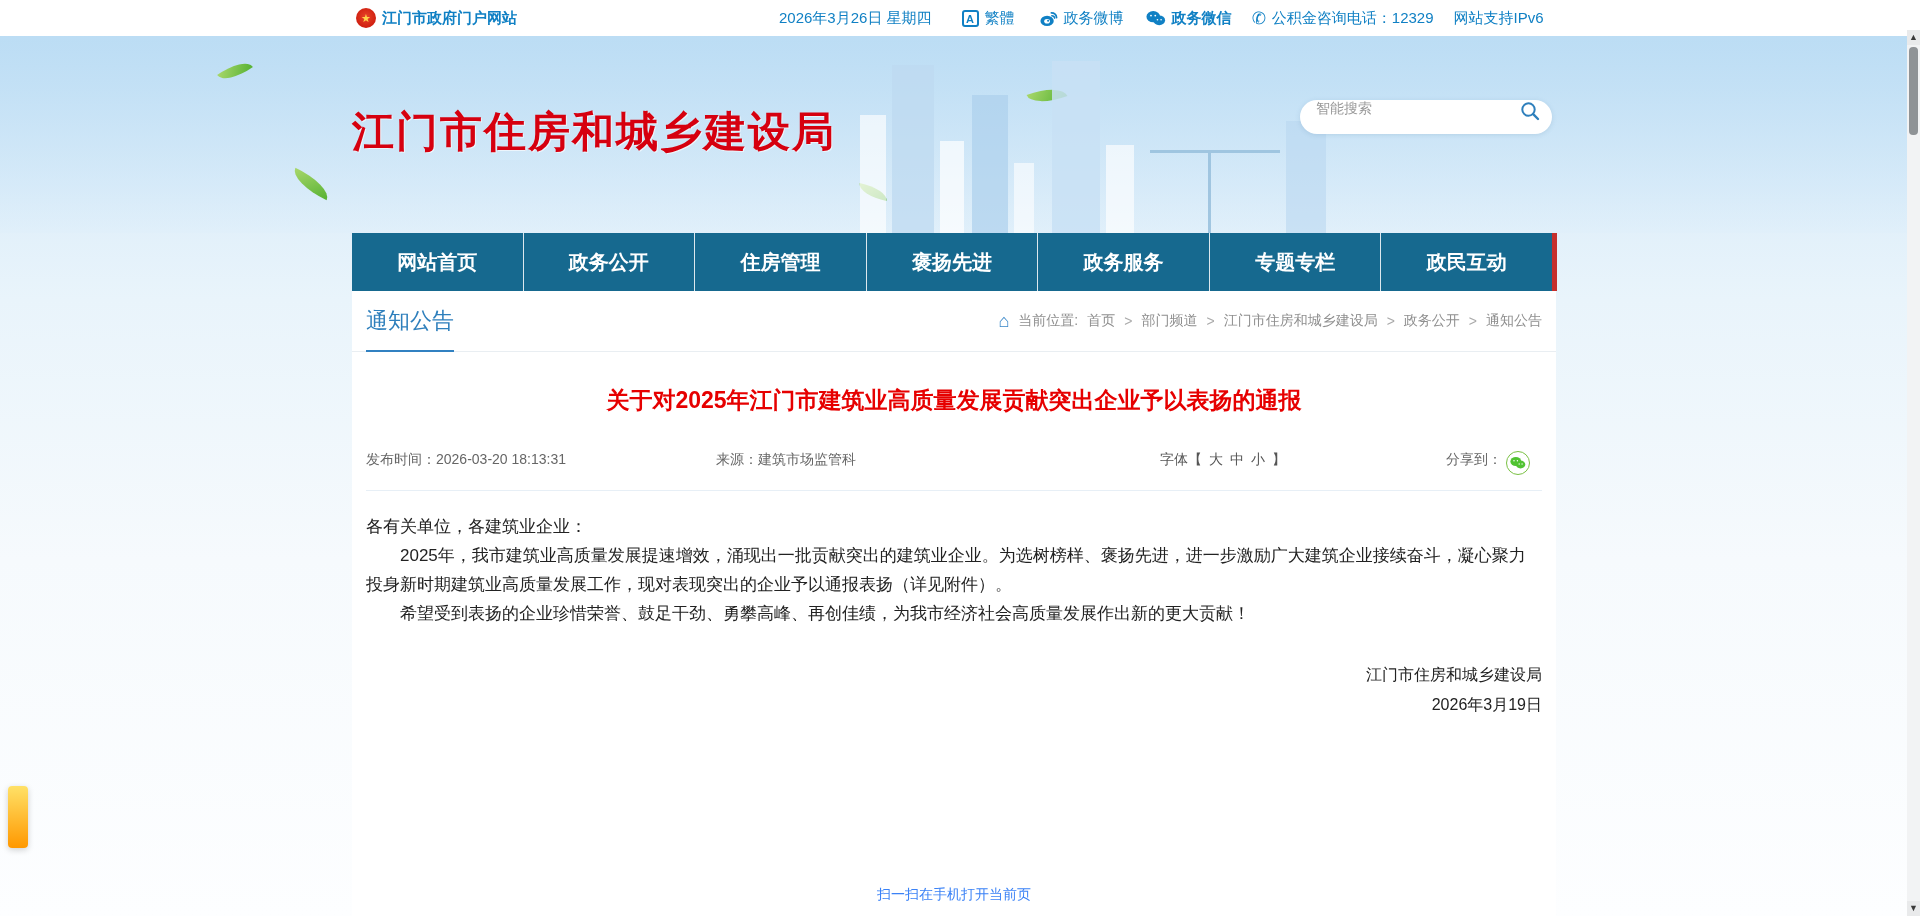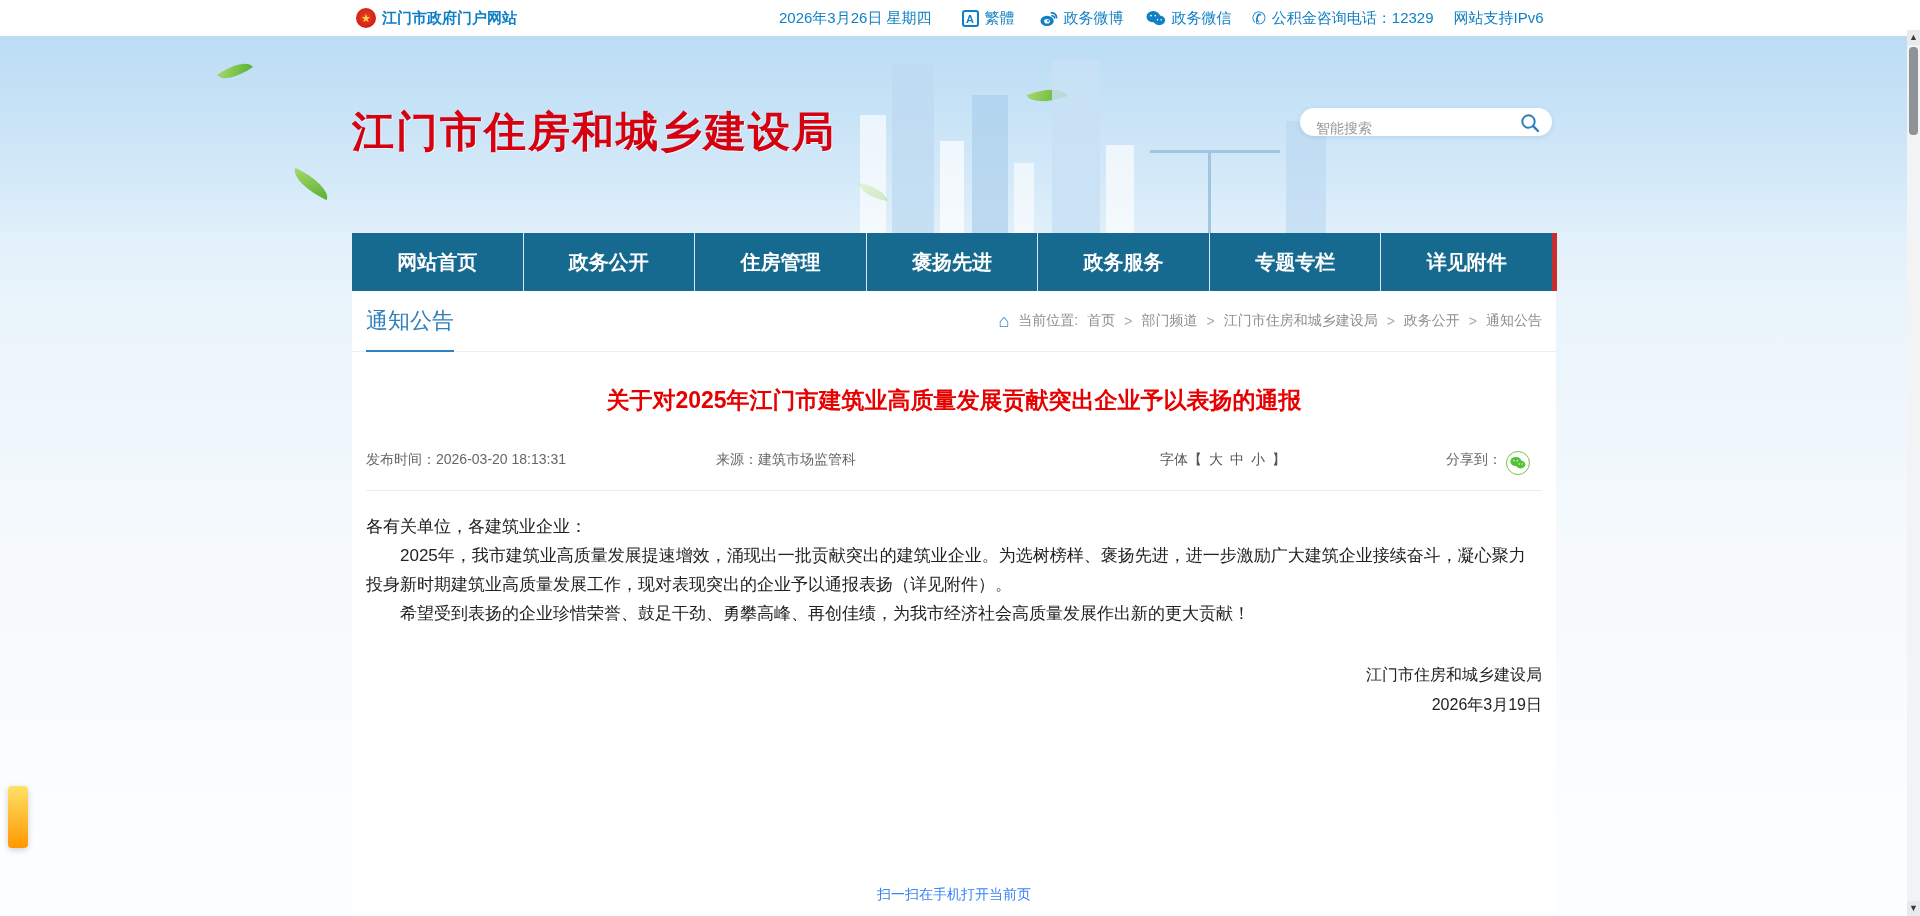--- a/index.html
+++ b/index.html
@@ -23,21 +23,21 @@
     color:#ffd24a; font-size:11px; line-height:20px; text-align:center;
   }
   .portal-name { font-weight:700; }
   .top-date { margin-left:262px; font-weight:400; cursor:default; }
   .grp-trad { margin-left:30px; }
   .badge-a {
     width:17px; height:17px; border:2px solid #1080c4; border-radius:3px;
     font-size:11px; font-weight:700; line-height:14px; text-align:center; color:#1080c4;
   }
   .grp-weibo { margin-left:24px; }
-  .grp-wechat { margin-left:22px; }
+  .grp-wechat { margin-left:22px;font-weight:bold; }
   .grp-phone { margin-left:20px; }
   .grp-ipv6 { margin-left:20px; }
   .phone-glyph { font-size:17px; transform:rotate(-8deg); }
   .icon-svg { display:block; }
 
   
   .banner {
     position:absolute; top:36px; left:0; right:0; height:197px; overflow:hidden;
     background:linear-gradient(180deg,rgba(186,220,244,.9),rgba(222,238,250,.4));
   }
@@ -49,23 +49,23 @@
   .bld { position:absolute; bottom:0; }
   .crane-h { position:absolute; left:1150px; bottom:80px; width:130px; height:3px; background:rgba(150,190,220,.85); }
   .crane-v { position:absolute; left:1208px; bottom:0; width:3px; height:80px; background:rgba(150,190,220,.85); }
 
   .site-title {
     position:absolute; left:352px; top:68px; z-index:5;
     font-size:42px; font-weight:700; color:#d6000f; letter-spacing:2px;
     text-shadow:1px 1px 0 rgba(255,255,255,.6);
   }
   .searchbox {
-    position:absolute; left:1300px; top:72px; width:252px; height:28px; z-index:5;
+    position:absolute; left:1300px; top:64px; width:252px; height:34px; z-index:5;
     background:#fff; border-radius:17px; box-shadow:0 1px 5px rgba(70,120,160,.18);
-    display:flex; align-items:flex-end; padding:0 10px 0 16px;
+    display:flex; align-items:flex-start; padding:0 10px 0 16px;
   }
   .searchbox input {
     flex:1; border:none; outline:none; font-size:14px; color:#555; background:transparent;
     font-family:inherit;
   }
   .searchbox input::placeholder { color:#9a9a9a; }
   .search-btn { width:24px; height:24px; border:none; background:transparent; cursor:pointer; padding:0; }
 
   
   .nav {
@@ -210,21 +210,21 @@
   </div>
 </div>
 
 <nav class="nav">
   <div class="nav-item">网站首页</div>
   <div class="nav-item">政务公开</div>
   <div class="nav-item">住房管理</div>
   <div class="nav-item">褒扬先进</div>
   <div class="nav-item">政务服务</div>
   <div class="nav-item">专题专栏</div>
-  <div class="nav-item">详见附件</div>
+  <div class="nav-item">政民互动</div>
 </nav>
 <div class="nav-accent"></div>
 
 <main class="card">
 
   <div class="crumb-row">
     <span class="section-title">通知公告</span>
     <div class="crumbs">
       <span class="home">⌂</span>
       <span>当前位置:</span>

